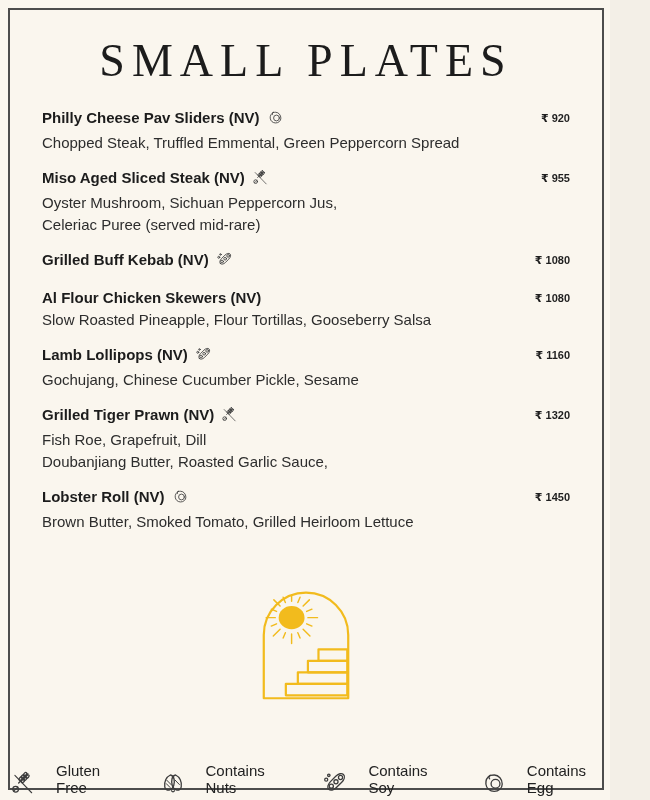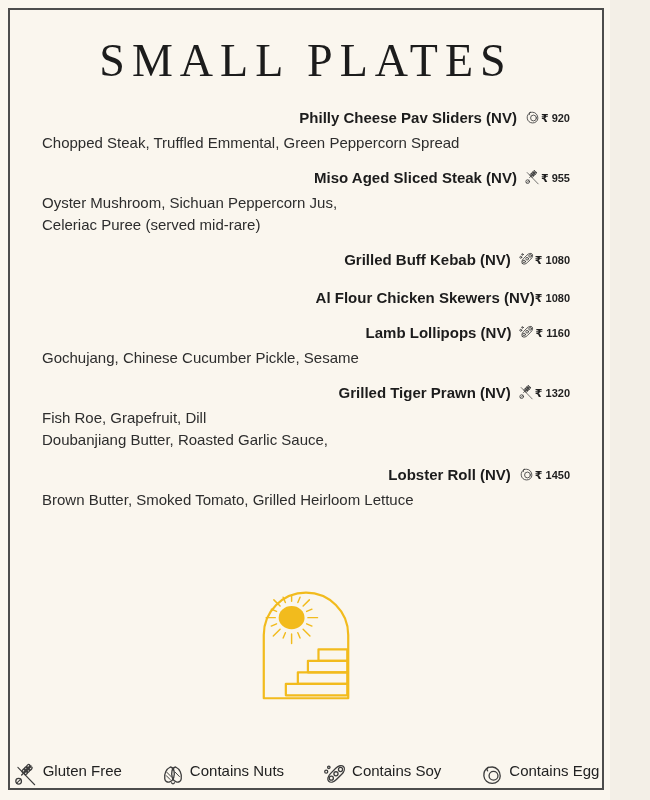--- a/index.html
+++ b/index.html
@@ -19,33 +19,33 @@
   }
   .title{
     margin:0;position:absolute;top:24px;left:0;right:0;
     text-align:center;
     font-family:"Liberation Serif","DejaVu Serif",serif;
     font-weight:400;font-size:46px;letter-spacing:7px;color:#1c1c1c;
     white-space:nowrap;
   }
   .menu-list{position:absolute;top:97px;left:32px;right:32px;}
   .menu-item{margin-bottom:13px;}
-  .item-head{display:flex;justify-content:flex-end;align-items:flex-start;line-height:22px;}
+  .item-head{display:flex;justify-content:space-between;align-items:flex-start;line-height:22px;}
   .item-name{font-weight:700;font-size:15px;color:#1c1c1c;}
   .item-icon{display:inline-block;margin-left:7px;vertical-align:-3px;}
   .item-icon svg{width:17px;height:17px;display:inline-block;}
   .item-price{font-weight:700;font-size:11px;color:#1f1f1f;white-space:nowrap;}
   .item-desc div{font-size:15px;line-height:22px;color:#2d2d2d;}
   .logo{position:absolute;top:575px;left:0;right:0;display:flex;justify-content:center;}
   .logo svg{width:96px;height:119px;}
   .legend{
     position:absolute;top:752px;left:0;right:0;
     display:flex;justify-content:center;align-items:center;gap:38px;
   }
-  .legend-item{display:flex;align-items:flex-start;gap:4px;font-size:15px;color:#222;}
+  .legend-item{display:flex;align-items:flex-end;gap:20px;font-size:15px;color:#222;}
   .legend-item svg{width:26px;height:26px;display:block;}
 </style>
 </head>
 <body>
 
 <div class="page">
   <div class="frame">
     <h1 class="title">SMALL PLATES</h1>
     <div class="menu-list">
         <div class="menu-item">
@@ -98,20 +98,23 @@
       <circle cx="6.3" cy="4.9" r="1.1"></circle>
     </g>
                 </svg></span></div>
             <span class="item-price">₹ 1080</span>
           </div>
         </div>
         <div class="menu-item">
           <div class="item-head">
             <div><span class="item-name">Al Flour Chicken Skewers (NV)</span></div>
             <span class="item-price">₹ 1080</span>
+          </div>
+          <div class="item-desc">
+            <div>Slow Roasted Pineapple, Flour Tortillas, Gooseberry Salsa</div>
           </div>
         </div>
         <div class="menu-item">
           <div class="item-head">
             <div><span class="item-name">Lamb Lollipops (NV)</span><span class="item-icon"><svg viewBox="0 0 24 24">
                   <g stroke="#3C3C3C" stroke-width="1.2" fill="none" stroke-linecap="round" stroke-linejoin="round">
       <path d="M6.2 17.8 C4.6 16.2 5.3 13.2 7.8 10.7 L12.7 5.8 C15.2 3.3 18.2 2.6 19.8 4.2 C21.4 5.8 20.7 8.8 18.2 11.3 L13.3 16.2 C10.8 18.7 7.8 19.4 6.2 17.8 Z"></path>
       <circle cx="8.6" cy="14.9" r="1.9"></circle>
       <circle cx="12.9" cy="10.9" r="1.9"></circle>
       <circle cx="17.1" cy="6.9" r="1.9"></circle>

